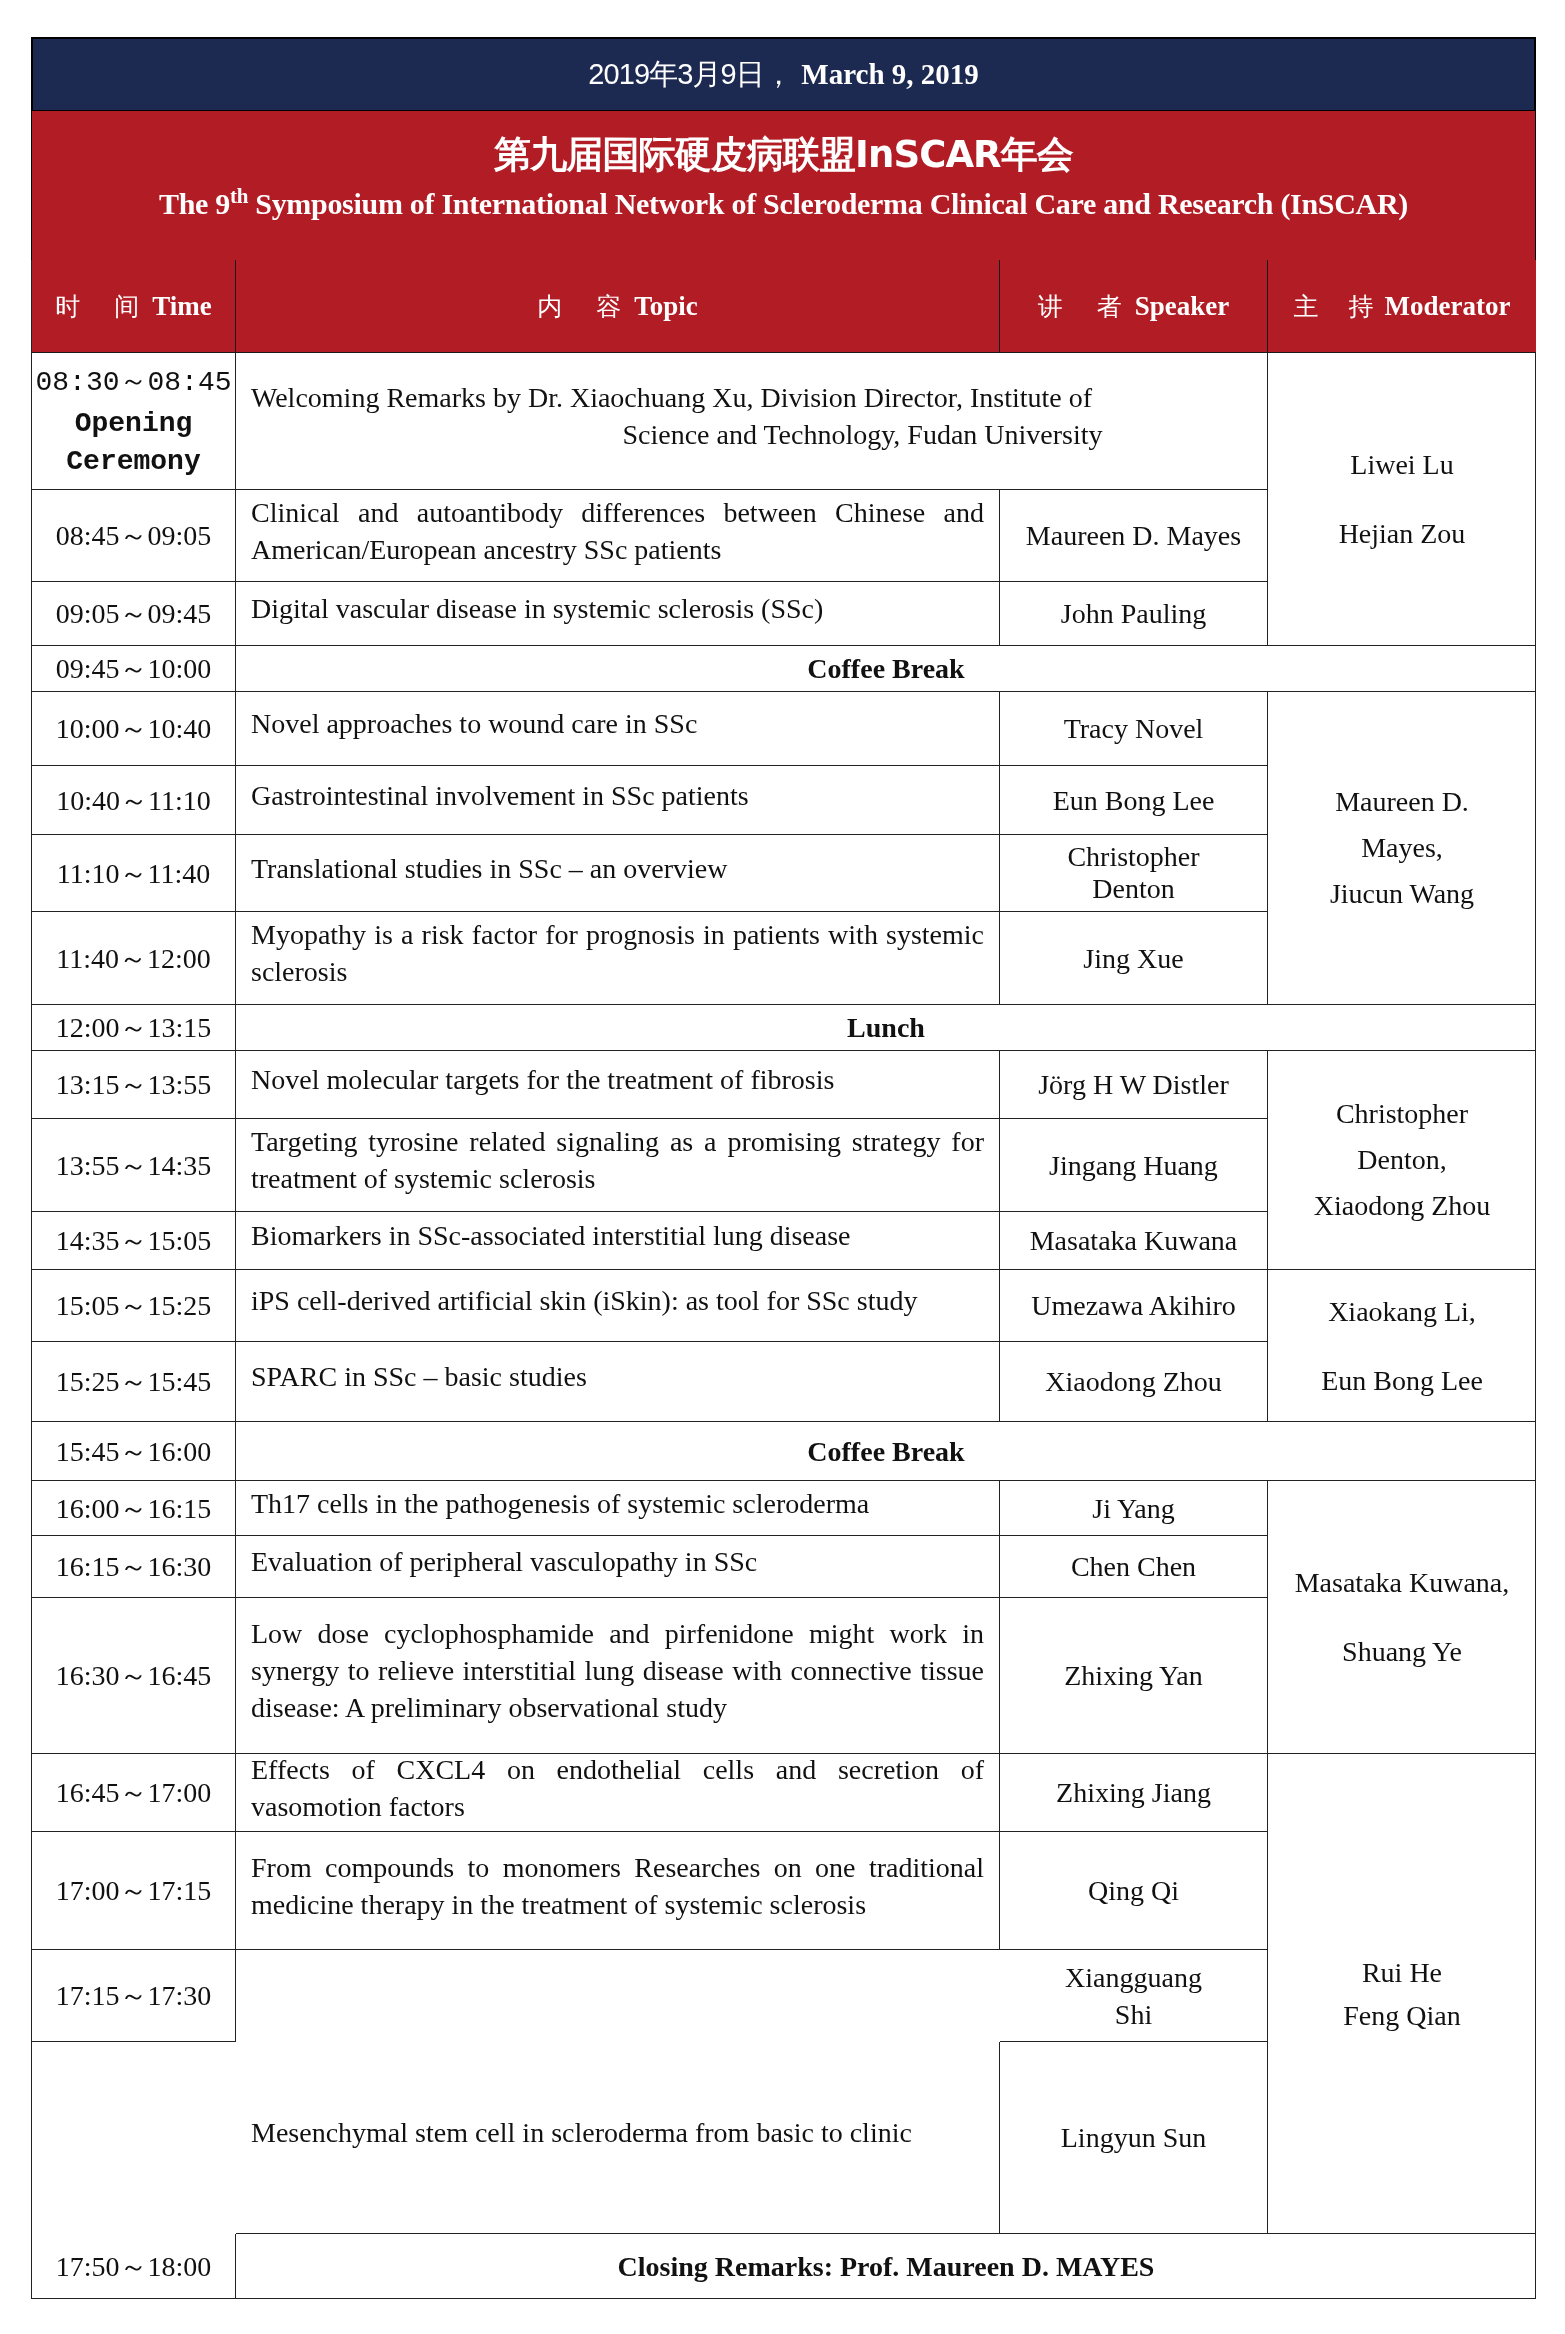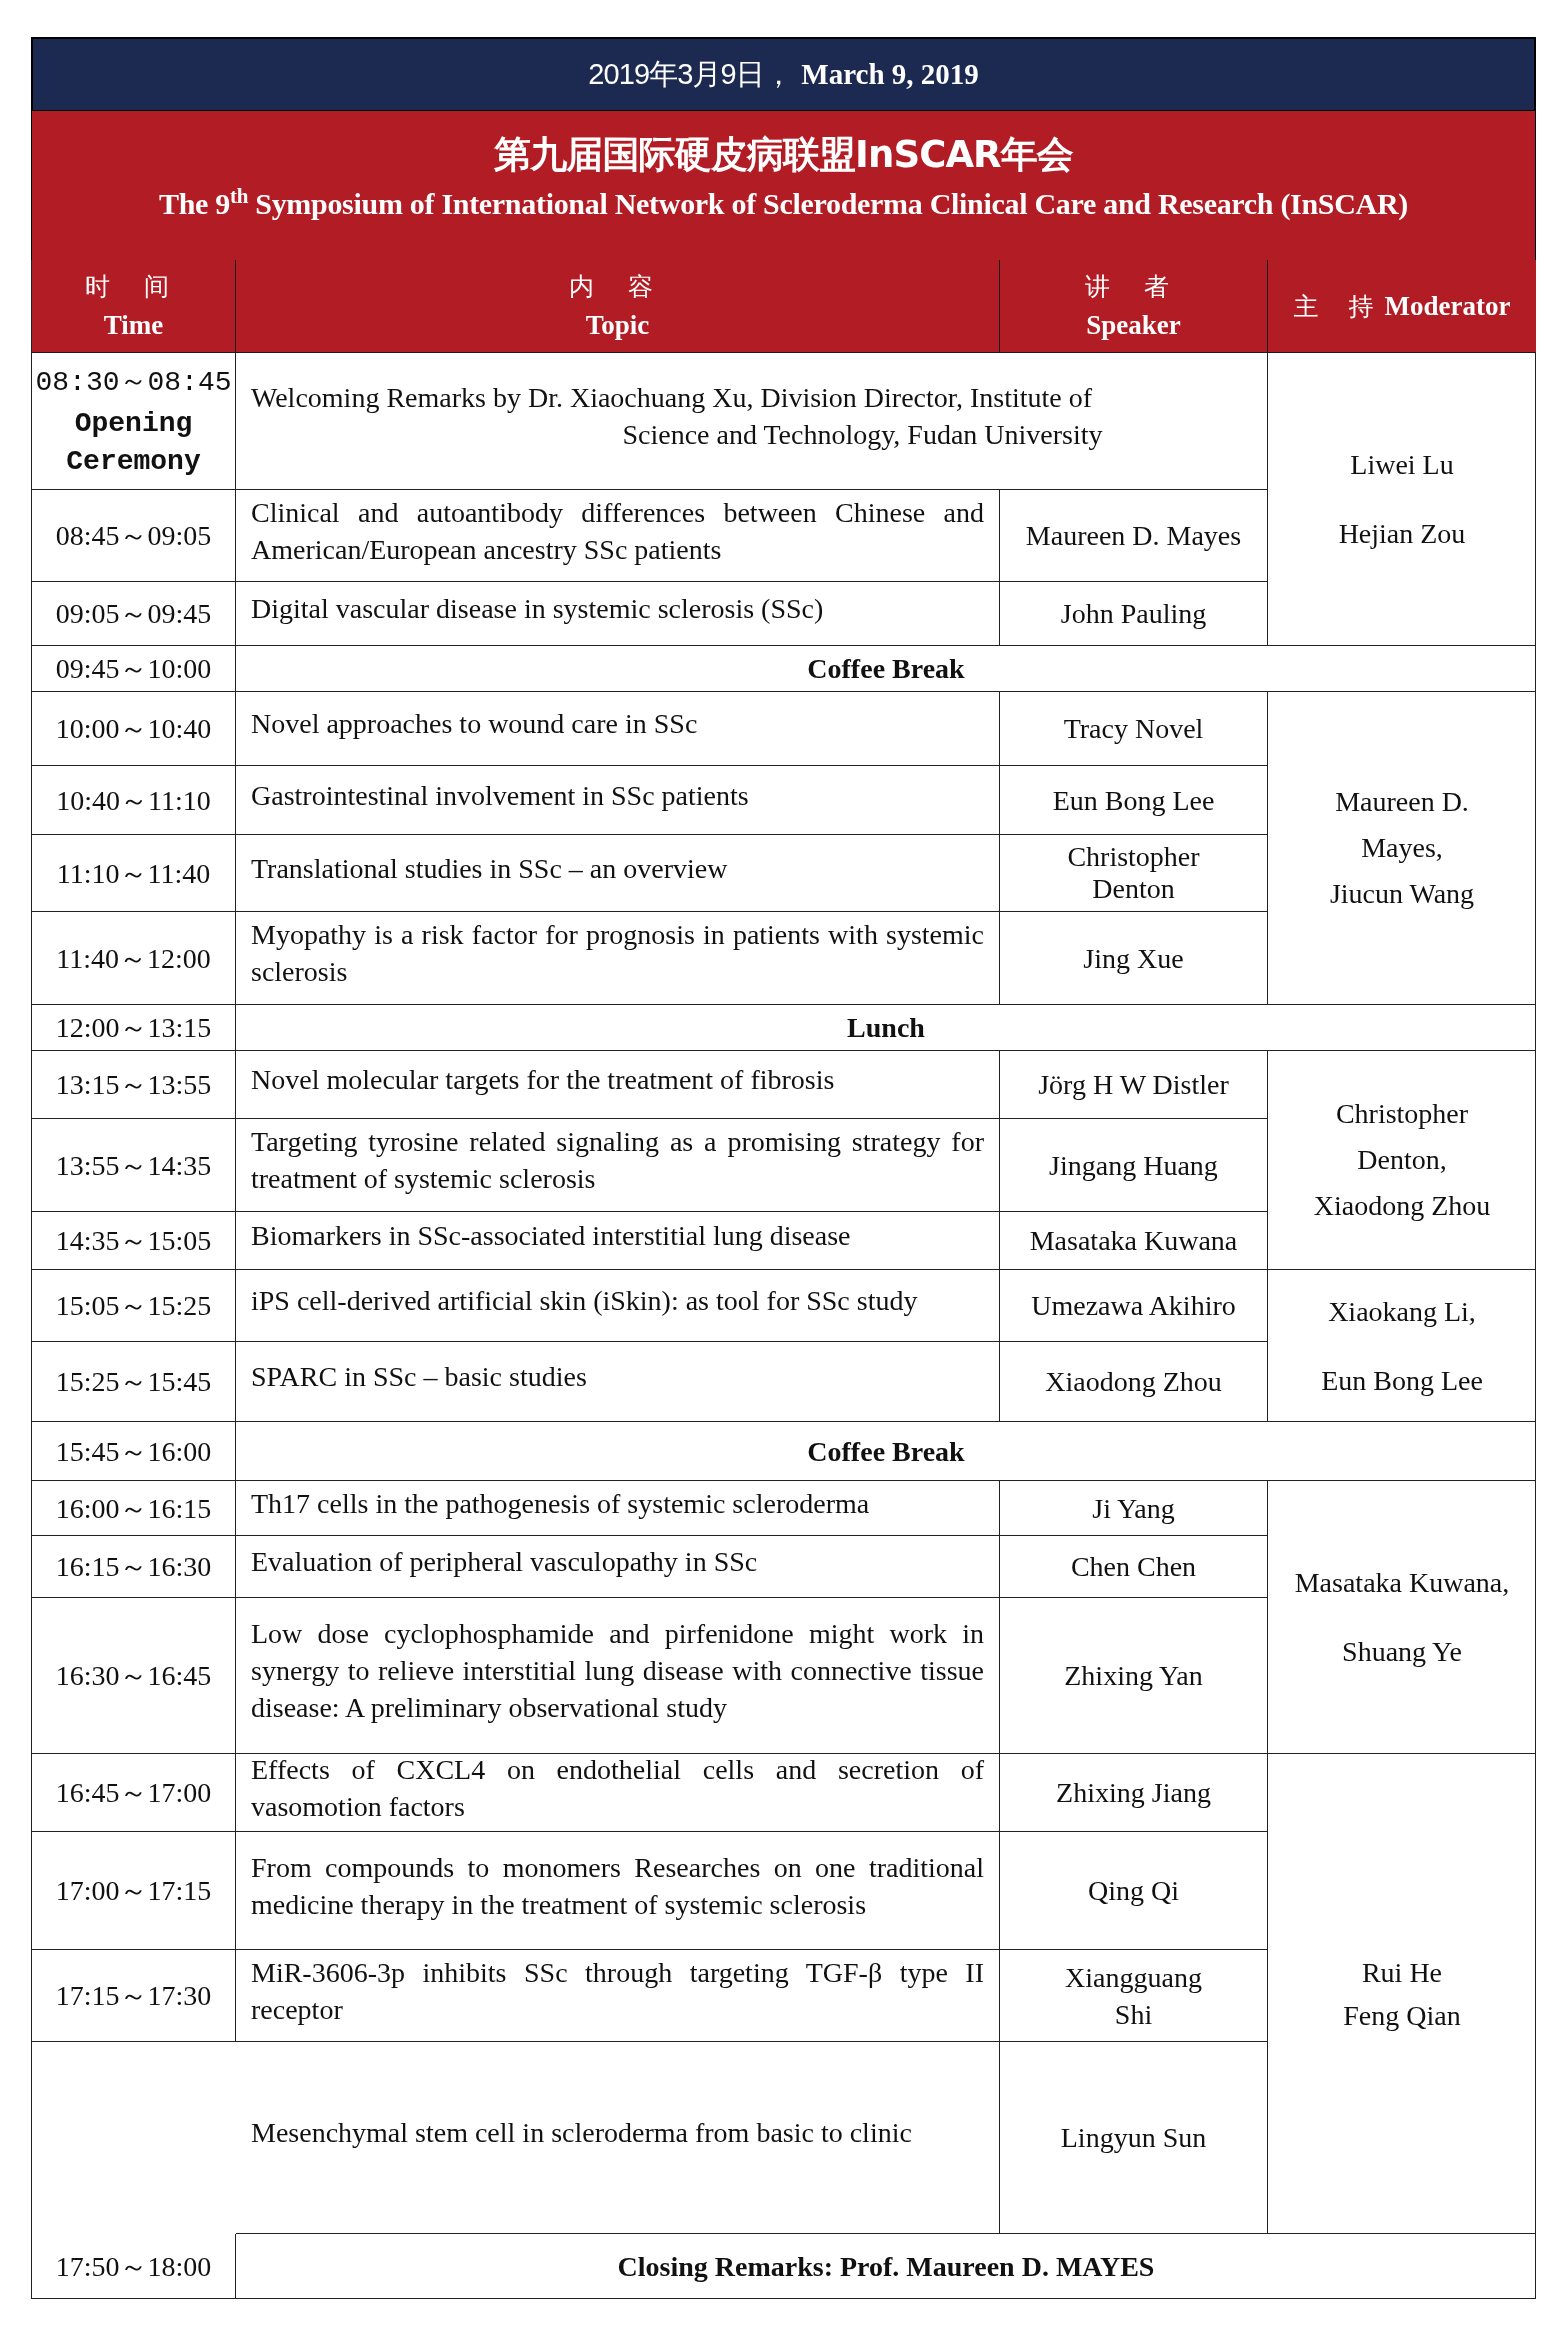--- a/index.html
+++ b/index.html
@@ -17,21 +17,21 @@
                     padding-top:22px; line-height:43px; letter-spacing:-0.9px; }
   .band-title .en { font-weight:bold; font-size:30px; line-height:37px; margin-top:9.3px; letter-spacing:-0.3px; }
   .band-title sup { font-size:21px; vertical-align:super; line-height:0; }
 
   .grid { display:grid; position:relative;
           grid-template-columns:204px 764px 268px 268px; border:1.9px solid #222; border-top:none; box-sizing:border-box; }
   .c { border-right:1.9px solid #222; border-bottom:1.9px solid #222; box-sizing:border-box;
        display:flex; align-items:center; justify-content:center; text-align:center;
        font-size:28px; line-height:37px; }
   .c.last { border-right:none; }
-  .hdr { background:#b21c24; color:#fff; flex-direction:column; border-color:#1a1a1a; }
+  .hdr { background:#b21c24; color:#fff; flex-direction:row; border-color:#1a1a1a; }
   .hdr .cn { font-family:"DejaVu Sans", "Liberation Sans", sans-serif; font-size:25px; letter-spacing:13px; line-height:39px; font-weight:normal; }
   .hdr .en { font-weight:bold; font-size:27px; line-height:39px; }
   .hdr.mod { flex-direction:row; }
   .hdr.mod .cn { letter-spacing:11px; }
   .time { flex-direction:column;font-family:Liberation Mono, monospace; }
   .time .bold { font-weight:bold; line-height:45px; }
   .topic { justify-content:flex-start; text-align:justify; padding:0 15px 10px 15px; }
   .topic span { display:block; width:100%; }
   .topic.just span { text-align:justify; text-align-last:left; }
   .topic.open { flex-direction:column; align-items:stretch; justify-content:center; padding-top:0; }
@@ -214,23 +214,20 @@
       </div>
     <div class="c speaker" style="grid-row:20;grid-column:3;">Zhixing Jiang</div>
 
     <div class="c" style="grid-row:21;grid-column:1;">17:00～17:15</div>
     <div class="c topic just" style="grid-row:21;grid-column:2;">
         <span>From compounds to monomers Researches on one traditional medicine therapy in the treatment of systemic sclerosis</span>
       </div>
     <div class="c speaker" style="grid-row:21;grid-column:3;">Qing Qi</div>
 
     <div class="c" style="grid-row:22;grid-column:1;">17:15～17:30</div>
-    <div class="c topic just" style="grid-row:22;grid-column:2;">
-        <span>MiR-3606-3p inhibits SSc through targeting TGF-β type II receptor</span>
-      </div>
     <div class="c speaker" style="grid-row:22;grid-column:3;">
       <span>Xiangguang</span>
       <span>Shi</span>
     </div>
 
     <div class="c topic" style="grid-row:23 / span 2;grid-column:2;">
         <span>Mesenchymal stem cell in scleroderma from basic to clinic</span>
       </div>
     <div class="c speaker" style="grid-row:23 / span 2;grid-column:3;">Lingyun Sun</div>
 

